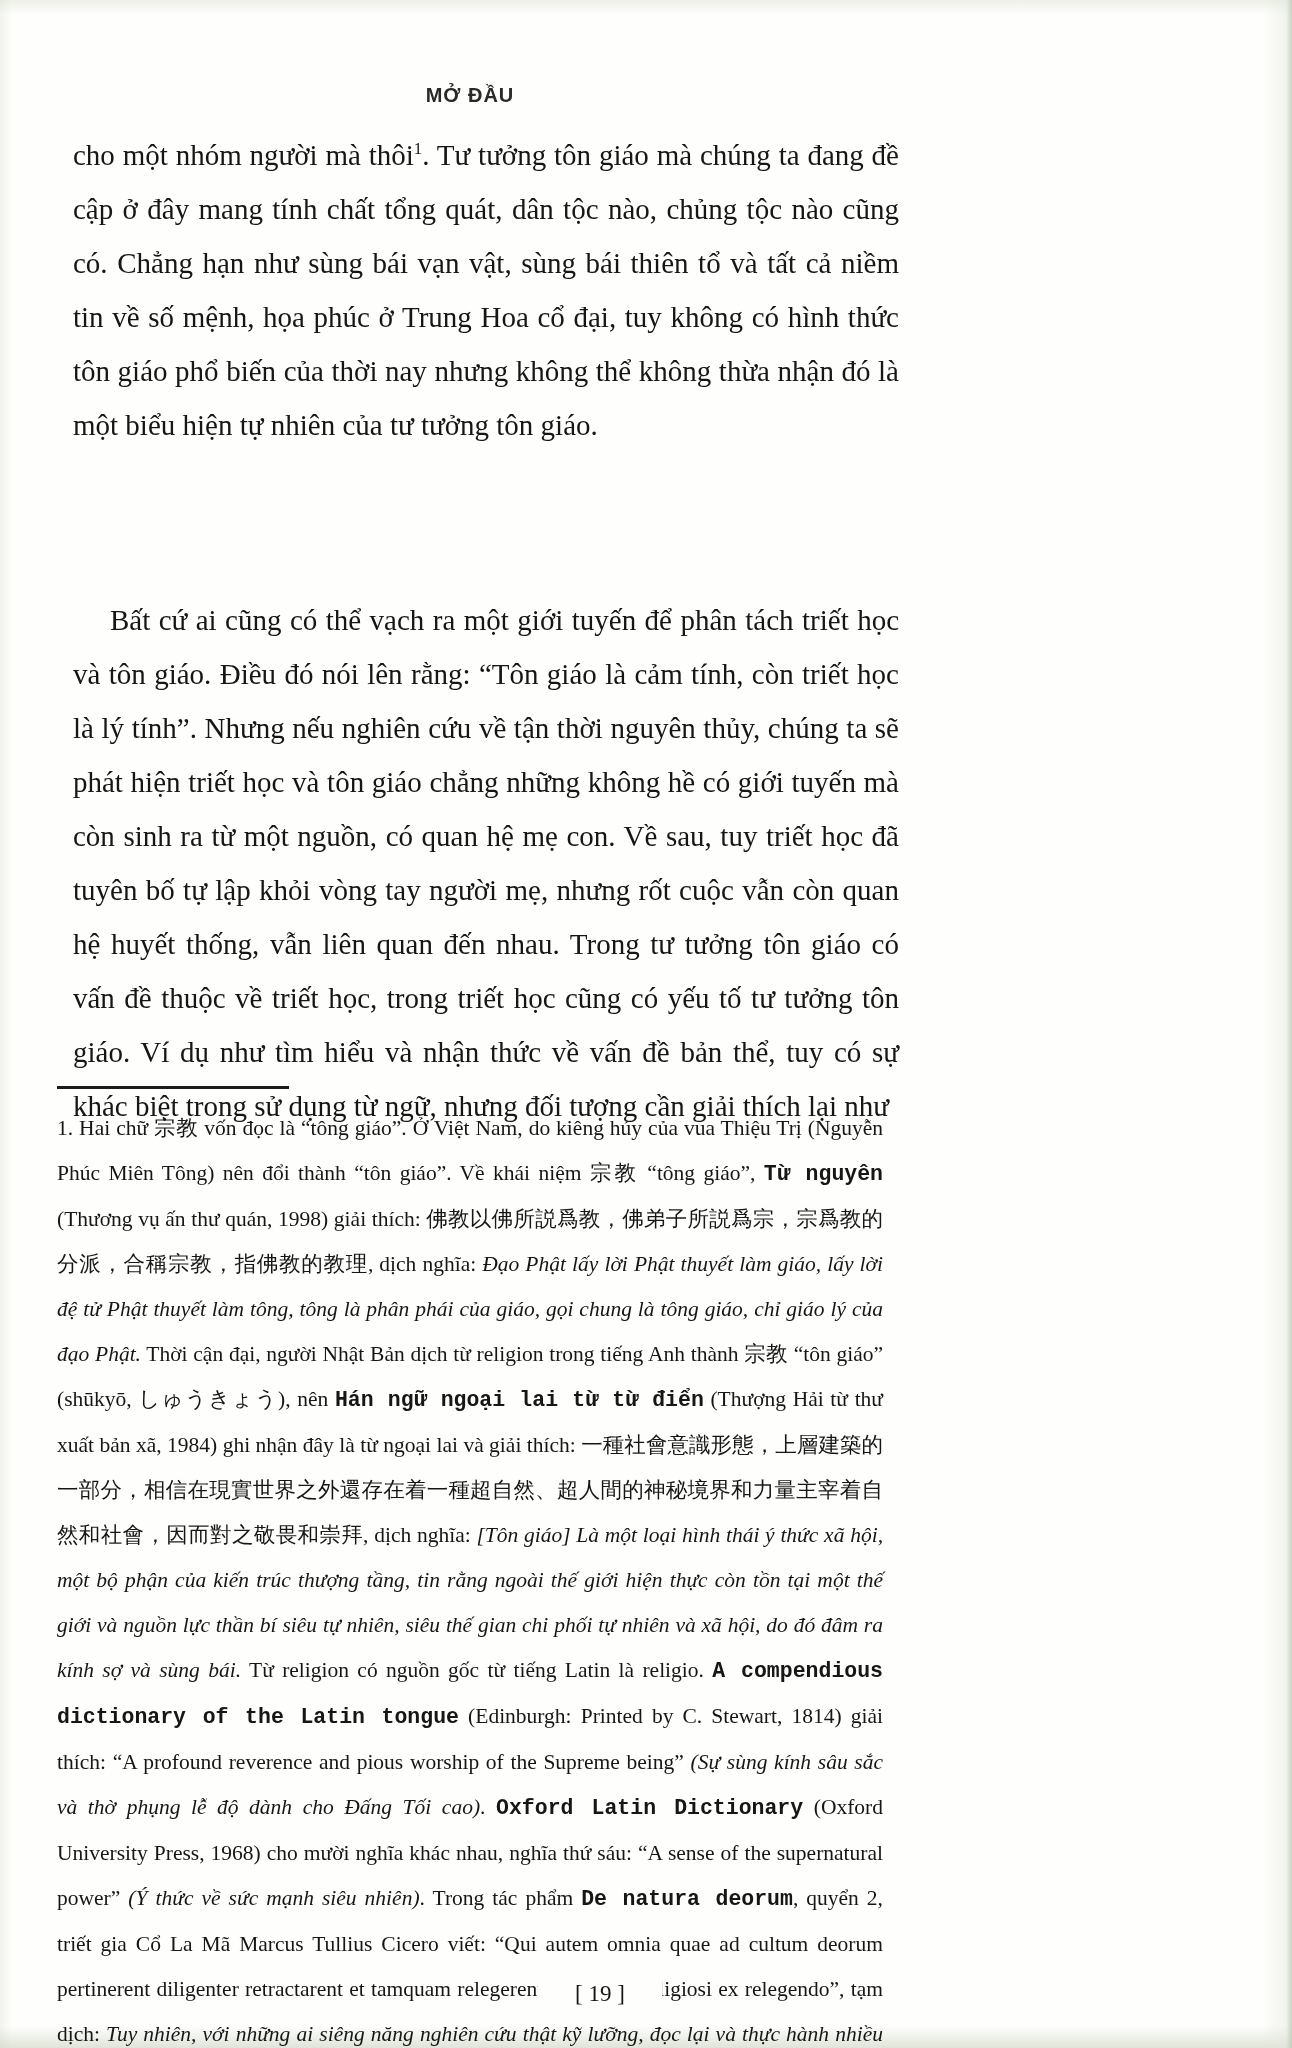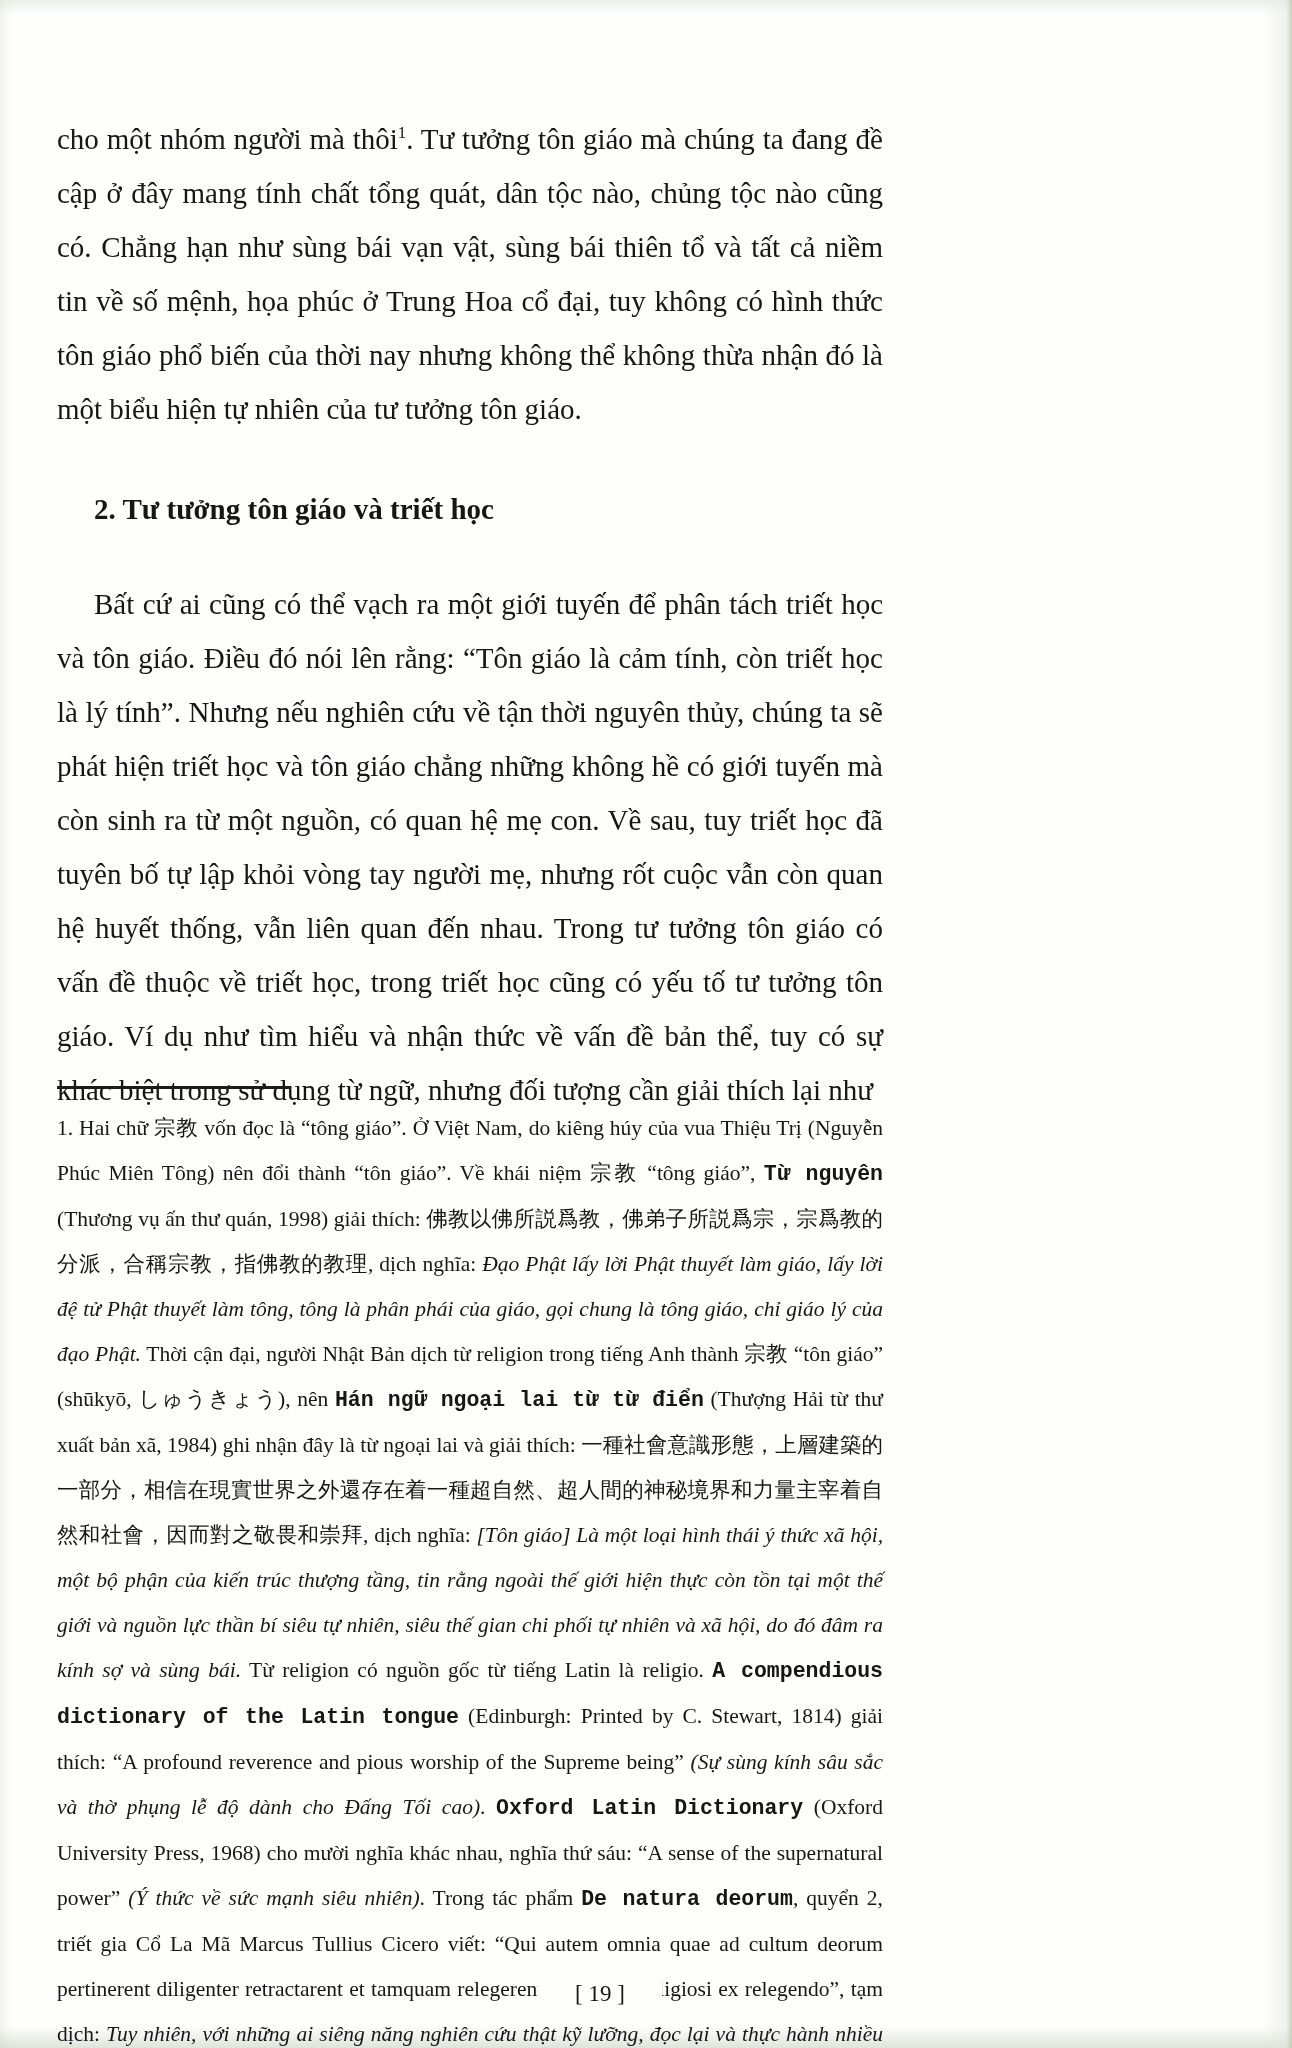--- a/index.html
+++ b/index.html
@@ -30,21 +30,21 @@
   }
   .block {
     position: absolute;
     left: 57px;
     width: 826px;
   }
   .body-para {
     font-size: 29px;
     line-height: 54px;
     text-align: justify;
-    margin: 0;
+    margin: 16px;
   }
   .para-1 { top: 112px; }
   .section-heading {
     top: 482px;
     margin: 0;
     font-size: 29px;
     line-height: 54px;
     font-weight: 700;
     text-indent: 37px;
   }
@@ -76,24 +76,24 @@
   .seg-b  { font-weight: 700; font-family: Liberation Mono, monospace; }
   .seg-i  { font-style: italic; }
   .seg-cjk { font-family: "Liberation Serif", serif; }
   .seg-sup { vertical-align: super; font-size: 0.58em; line-height: 0; }
 </style>
 </head>
 <body>
 
 <div class="page">
 
+  <div class="running-head">MỞ ĐẦU</div>
 
   <p class="block body-para para-1"><span class="seg seg-n">cho một nhóm người mà thôi</span><span class="seg seg-sup">1</span><span class="seg seg-n">. Tư tưởng tôn giáo mà chúng ta đang đề cập ở đây mang tính chất tổng quát, dân tộc nào, chủng tộc nào cũng có. Chẳng hạn như sùng bái vạn vật, sùng bái thiên tổ và tất cả niềm tin về số mệnh, họa phúc ở Trung Hoa cổ đại, tuy không có hình thức tôn giáo phổ biến của thời nay nhưng không thể không thừa nhận đó là một biểu hiện tự nhiên của tư tưởng tôn giáo.</span></p>
 
-  <h2 class="block section-heading">2. Tư tưởng tôn giáo và triết học</h2>
 
   <p class="block body-para para-2">Bất cứ ai cũng có thể vạch ra một giới tuyến để phân tách triết học và tôn giáo. Điều đó nói lên rằng: “Tôn giáo là cảm tính, còn triết học là lý tính”. Nhưng nếu nghiên cứu về tận thời nguyên thủy, chúng ta sẽ phát hiện triết học và tôn giáo chẳng những không hề có giới tuyến mà còn sinh ra từ một nguồn, có quan hệ mẹ con. Về sau, tuy triết học đã tuyên bố tự lập khỏi vòng tay người mẹ, nhưng rốt cuộc vẫn còn quan hệ huyết thống, vẫn liên quan đến nhau. Trong tư tưởng tôn giáo có vấn đề thuộc về triết học, trong triết học cũng có yếu tố tư tưởng tôn giáo. Ví dụ như tìm hiểu và nhận thức về vấn đề bản thể, tuy có sự khác biệt trong sử dụng từ ngữ, nhưng đối tượng cần giải thích lại như</p>
 
   <div class="block footnote-block">
     <div class="footnote-rule"></div>
     <p class="footnote-text"><span class="seg seg-n">1. Hai chữ </span><span class="seg seg-cjk">宗教</span><span class="seg seg-n"> vốn đọc là “tông giáo”. Ở Việt Nam, do kiêng húy của vua Thiệu Trị (Nguyễn Phúc Miên Tông) nên đổi thành “tôn giáo”. Về khái niệm </span><span class="seg seg-cjk">宗教</span><span class="seg seg-n"> “tông giáo”, </span><span class="seg seg-b">Từ nguyên</span><span class="seg seg-n"> (Thương vụ ấn thư quán, 1998) giải thích: </span><span class="seg seg-cjk">佛教以佛所説爲教，佛弟子所説爲宗，宗爲教的分派，合稱宗教，指佛教的教理</span><span class="seg seg-n">, dịch nghĩa: </span><span class="seg seg-i">Đạo Phật lấy lời Phật thuyết làm giáo, lấy lời đệ tử Phật thuyết làm tông, tông là phân phái của giáo, gọi chung là tông giáo, chỉ giáo lý của đạo Phật.</span><span class="seg seg-n"> Thời cận đại, người Nhật Bản dịch từ religion trong tiếng Anh thành </span><span class="seg seg-cjk">宗教</span><span class="seg seg-n"> “tôn giáo” (shūkyō, </span><span class="seg seg-cjk">しゅうきょう</span><span class="seg seg-n">), nên </span><span class="seg seg-b">Hán ngữ ngoại lai từ từ điển</span><span class="seg seg-n"> (Thượng Hải từ thư xuất bản xã, 1984) ghi nhận đây là từ ngoại lai và giải thích: </span><span class="seg seg-cjk">一種社會意識形態，上層建築的一部分，相信在現實世界之外還存在着一種超自然、超人間的神秘境界和力量主宰着自然和社會，因而對之敬畏和崇拜</span><span class="seg seg-n">, dịch nghĩa: </span><span class="seg seg-i">[Tôn giáo] Là một loại hình thái ý thức xã hội, một bộ phận của kiến trúc thượng tầng, tin rằng ngoài thế giới hiện thực còn tồn tại một thế giới và nguồn lực thần bí siêu tự nhiên, siêu thế gian chi phối tự nhiên và xã hội, do đó đâm ra kính sợ và sùng bái.</span><span class="seg seg-n"> Từ religion có nguồn gốc từ tiếng Latin là religio. </span><span class="seg seg-b">A compendious dictionary of the Latin tongue</span><span class="seg seg-n"> (Edinburgh: Printed by C. Stewart, 1814) giải thích: “A profound reverence and pious worship of the Supreme being” </span><span class="seg seg-i">(Sự sùng kính sâu sắc và thờ phụng lễ độ dành cho Đấng Tối cao)</span><span class="seg seg-n">. </span><span class="seg seg-b">Oxford Latin Dictionary</span><span class="seg seg-n"> (Oxford University Press, 1968) cho mười nghĩa khác nhau, nghĩa thứ sáu: “A sense of the supernatural power” </span><span class="seg seg-i">(Ý thức về sức mạnh siêu nhiên)</span><span class="seg seg-n">. Trong tác phẩm </span><span class="seg seg-b">De natura deorum</span><span class="seg seg-n">, quyển 2, triết gia Cổ La Mã Marcus Tullius Cicero viết: “Qui autem omnia quae ad cultum deorum pertinerent diligenter retractarent et tamquam relegerent, sunt dicti religiosi ex relegendo”, tạm dịch: </span><span class="seg seg-i">Tuy nhiên, với những ai siêng năng nghiên cứu thật kỹ lưỡng, đọc lại và thực hành nhiều lần các nội dung liên quan đến việc thờ phụng thần linh thì ta gọi đó là tôn giáo, từ chữ relegendo.</span></p>
   </div>
 
   <div class="page-number">[ 19 ]</div>
 

